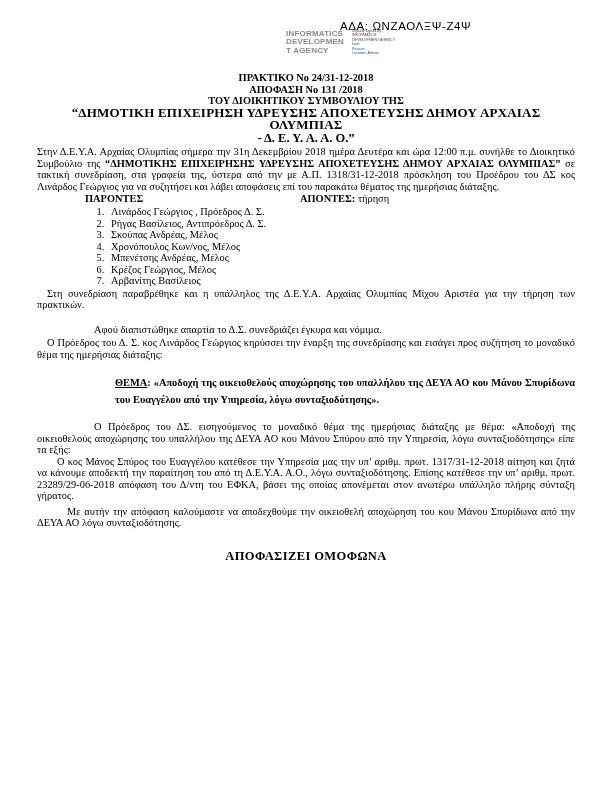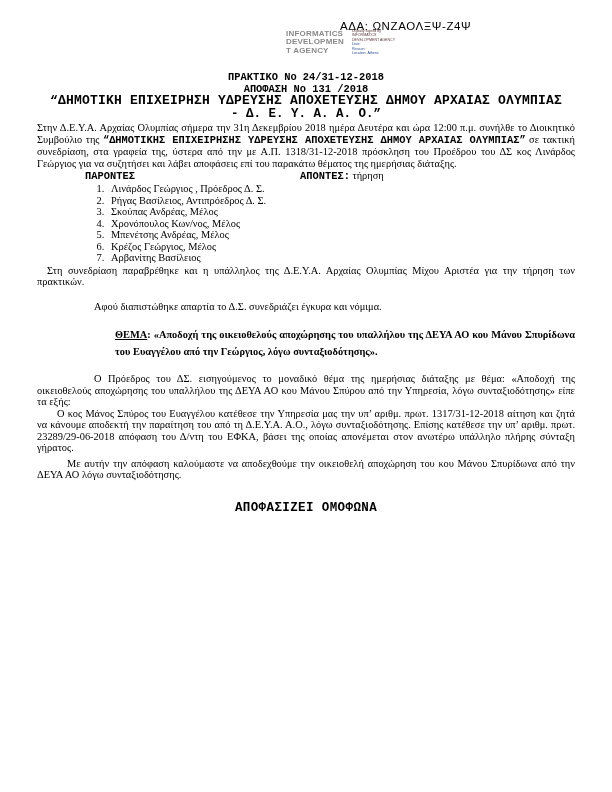--- a/index.html
+++ b/index.html
@@ -32,21 +32,21 @@
     font-size:3.6px; line-height:1.25; width:56px;
   }
   .stamp-sig .d1 { color:#5a3b3b; }
   .stamp-sig .d2 { color:#32508e; }
   .content {
     position:absolute; top:56px; left:37px; width:538px;
     font-size:10.4px; line-height:11.5px;
     text-align:justify;
   }
   .c { text-align:center; }
-  .b { font-weight:bold;font-family:Liberation Mono, monospace; }
+  .b { font-weight:bold; }
   .u { text-decoration:underline; }
   .h-big { font-size:13px; line-height:12.5px; letter-spacing:0.2px; }
   .h-abbrev { font-size:12.5px; line-height:12.5px; margin-bottom:2px; }
   .ind3  { text-indent:3px;  }
   .ind10 { text-indent:10px; }
   .ind20 { text-indent:20px; }
   .ind30 { text-indent:30px; }
   .ind57 { text-indent:57px; }
   .present-row { position:relative; margin:1px 0; height:12px; }
   .present-row .present { margin-left:48px; }
@@ -92,20 +92,21 @@
       <div class="d2">Date:</div>
       <div class="d2">Reason:</div>
       <div class="d2">Location: Athens</div>
     </div>
   </div>
 
   <div class="content">
 
     <div class="c b">ΠΡΑΚΤΙΚΟ Νο  24/31-12-2018</div>
     <div class="c b">ΑΠΟΦΑΣΗ Νο 131 /2018</div>
+    <div class="c b">ΤΟΥ  ΔΙΟΙΚΗΤΙΚΟΥ ΣΥΜΒΟΥΛΙΟΥ ΤΗΣ</div>
     <div class="c b h-big">“ΔΗΜΟΤΙΚΗ ΕΠΙΧΕΙΡΗΣΗ ΥΔΡΕΥΣΗΣ ΑΠΟΧΕΤΕΥΣΗΣ ΔΗΜΟΥ ΑΡΧΑΙΑΣ ΟΛΥΜΠΙΑΣ</div>
     <div class="c b h-abbrev">- Δ. Ε. Υ. Α. Α. Ο.”</div>
 
     <p><span>Στην Δ.Ε.Υ.Α. Αρχαίας Ολυμπίας σήμερα την 31η Δεκεμβρίου 2018 ημέρα Δευτέρα  και ώρα 12:00 π.μ. συνήλθε το Διοικητικό Συμβούλιο της </span><span class="b">“ΔΗΜΟΤΙΚΗΣ ΕΠΙΧΕΙΡΗΣΗΣ ΥΔΡΕΥΣΗΣ ΑΠΟΧΕΤΕΥΣΗΣ ΔΗΜΟΥ ΑΡΧΑΙΑΣ ΟΛΥΜΠΙΑΣ”</span><span> σε τακτική συνεδρίαση, στα γραφεία της, ύστερα από την με Α.Π. 1318/31-12-2018 πρόσκληση του Προέδρου του ΔΣ κος Λινάρδος Γεώργιος για να συζητήσει και λάβει αποφάσεις επί του παρακάτω θέματος της ημερήσιας διάταξης.</span></p>
 
 
     <div class="present-row">
       <span class="b present">ΠΑΡΟΝΤΕΣ</span>
       <span class="absent-wrap"><span class="b">ΑΠΟΝΤΕΣ:</span><span> τήρηση</span></span>
     </div>
@@ -117,22 +118,23 @@
       <li>Χρονόπουλος Κων/νος, Μέλος</li>
       <li>Μπενέτσης Ανδρέας, Μέλος</li>
       <li>Κρέζος Γεώργιος, Μέλος</li>
       <li>Αρβανίτης Βασίλειος</li>
     </ol>
 
     <p class="ind10">Στη συνεδρίαση παραβρέθηκε και η υπάλληλος της Δ.Ε.Υ.Α. Αρχαίας Ολυμπίας Μίχου Αριστέα για την τήρηση των πρακτικών.</p>
 
     <p class="ind57 valid-par">Αφού διαπιστώθηκε απαρτία το Δ.Σ. συνεδριάζει έγκυρα και νόμιμα.</p>
 
+    <p class="ind10 opening-par">Ο Πρόεδρος του Δ. Σ. κος Λινάρδος Γεώργιος κηρύσσει την έναρξη της συνεδρίασης και εισάγει προς συζήτηση το μοναδικό θέμα της ημερήσιας διάταξης:</p>
 
-    <p class="thema"><span class="u">ΘΕΜΑ</span><span>: </span><span>«Αποδοχή της οικειοθελούς αποχώρησης του υπαλλήλου της ΔΕΥΑ ΑΟ κου Μάνου Σπυρίδωνα του Ευαγγέλου από την Γεώργιος, λόγω συνταξιοδότησης».</span></p>
+    <p class="thema"><span class="u">ΘΕΜΑ</span><span>: </span><span>«Αποδοχή της οικειοθελούς αποχώρησης του υπαλλήλου της ΔΕΥΑ ΑΟ κου Μάνου Σπυρίδωνα του Ευαγγέλου από την Υπηρεσία, λόγω συνταξιοδότησης».</span></p>
 
     <p class="ind57 intro-par2">Ο Πρόεδρος του ΔΣ. εισηγούμενος το μοναδικό θέμα της ημερήσιας διάταξης με θέμα: «Αποδοχή της οικειοθελούς αποχώρησης του υπαλλήλου της ΔΕΥΑ ΑΟ κου Μάνου Σπύρου από την Υπηρεσία, λόγω συνταξιοδότησης» είπε τα εξής:</p>
 
     <p class="ind20">Ο κος Μάνος Σπύρος του Ευαγγέλου κατέθεσε την Υπηρεσία μας την υπ’ αριθμ. πρωτ. 1317/31-12-2018 αίτηση και ζητά να κάνουμε αποδεκτή την παραίτηση του από τη Δ.Ε.Υ.Α. Α.Ο., λόγω συνταξιοδότησης. Επίσης κατέθεσε την υπ’ αριθμ. πρωτ. 23289/29-06-2018 απόφαση του Δ/ντη του ΕΦΚΑ, βάσει της οποίας απονέμεται στον ανωτέρω υπάλληλο πλήρης σύνταξη γήρατος.</p>
 
     <p class="ind30 conclusion-par">Με αυτήν την απόφαση καλούμαστε να αποδεχθούμε την οικειοθελή αποχώρηση του κου Μάνου Σπυρίδωνα από την ΔΕΥΑ ΑΟ λόγω συνταξιοδότησης.</p>
 
 
     <div class="c b decision-heading">ΑΠΟΦΑΣΙΖΕΙ ΟΜΟΦΩΝΑ</div>
 

